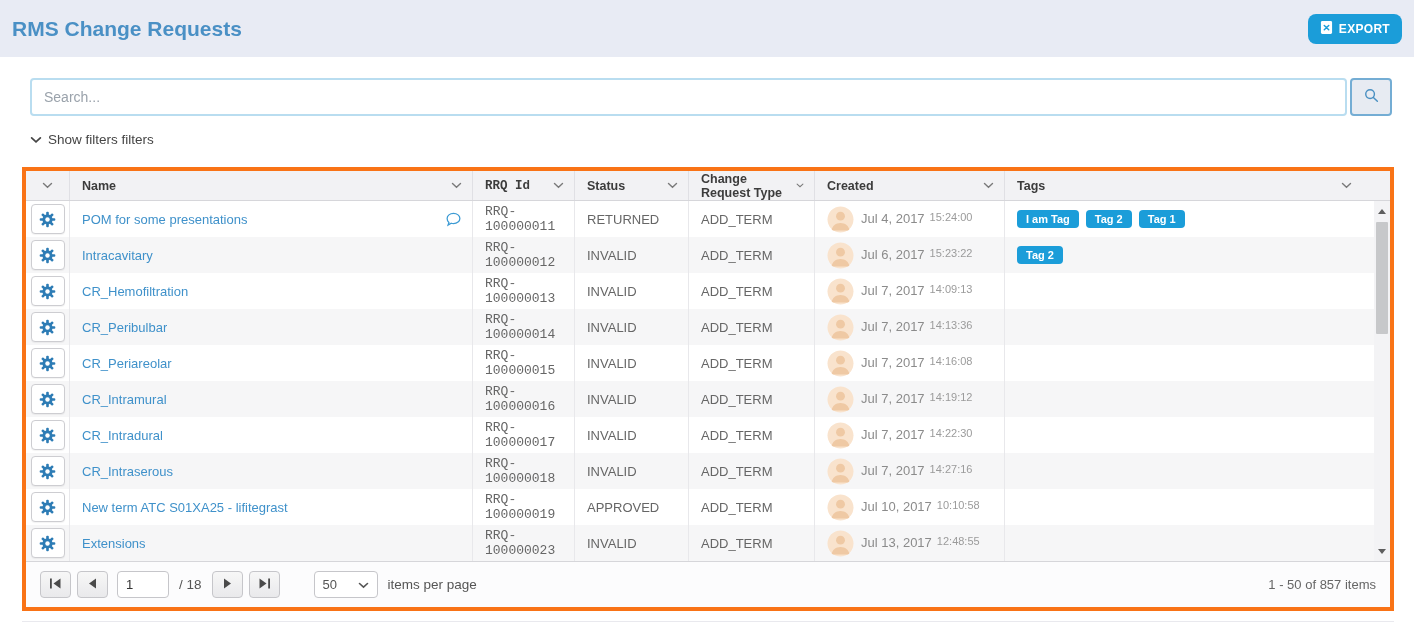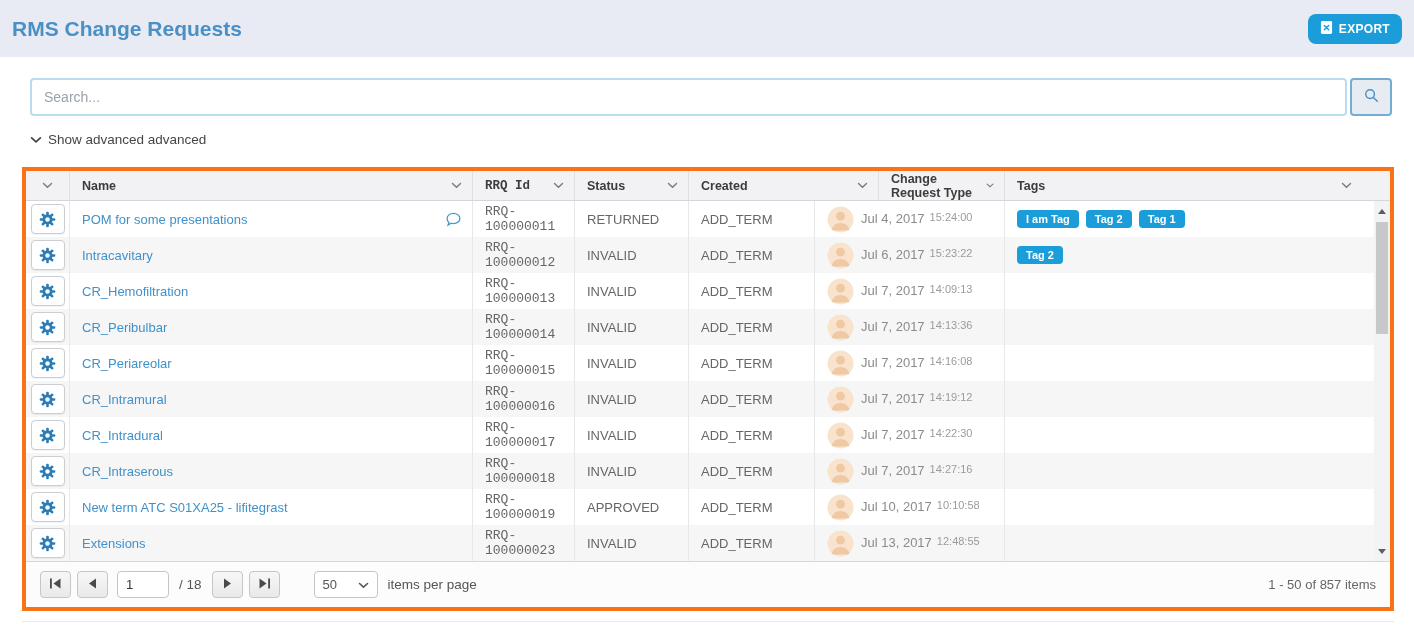--- a/index.html
+++ b/index.html
@@ -114,21 +114,21 @@
             <circle cx="7.5" cy="7.5" r="4.6" fill="none" stroke="#4a90c2" stroke-width="1.5"></circle>
             <line x1="11" y1="11" x2="15.2" y2="15.2" stroke="#4a90c2" stroke-width="1.5" stroke-linecap="round"></line>
           </svg></span>
     </button>
   </div>
 
   <div class="adv-filters">
     <span><svg width="12" height="8" viewBox="0 0 11 7">
           <polyline points="1.5,1.5 5.5,5.2 9.5,1.5" fill="none" stroke="#454545" stroke-width="1.6" stroke-linecap="round"></polyline>
         </svg></span>
-    <span>Show advanced advanced</span>
+    <span>Show filters filters</span>
   </div>
 
   <div class="grid">
     <div class="grid-header" id="grid-header">
         <div class="hcell col0">
           <svg width="11" height="7" viewBox="0 0 11 7">
             <polyline points="1.5,1.5 5.5,5.2 9.5,1.5" fill="none" stroke="#7a7a7a" stroke-width="1.4" stroke-linecap="round"></polyline>
           </svg>
         </div>
         <div class="hcell col1">
@@ -142,28 +142,28 @@
           <svg width="11" height="7" viewBox="0 0 11 7">
             <polyline points="1.5,1.5 5.5,5.2 9.5,1.5" fill="none" stroke="#7a7a7a" stroke-width="1.4" stroke-linecap="round"></polyline>
           </svg>
         </div>
         <div class="hcell col3">
           <span class="hlabel">Status</span>
           <svg width="11" height="7" viewBox="0 0 11 7">
             <polyline points="1.5,1.5 5.5,5.2 9.5,1.5" fill="none" stroke="#7a7a7a" stroke-width="1.4" stroke-linecap="round"></polyline>
           </svg>
         </div>
+        <div class="hcell col4">
+          <span class="hlabel">Change Request Type</span>
+          <svg width="11" height="7" viewBox="0 0 11 7">
+            <polyline points="1.5,1.5 5.5,5.2 9.5,1.5" fill="none" stroke="#7a7a7a" stroke-width="1.4" stroke-linecap="round"></polyline>
+          </svg>
+        </div>
         <div class="hcell col5">
           <span class="hlabel">Created</span>
-          <svg width="11" height="7" viewBox="0 0 11 7">
-            <polyline points="1.5,1.5 5.5,5.2 9.5,1.5" fill="none" stroke="#7a7a7a" stroke-width="1.4" stroke-linecap="round"></polyline>
-          </svg>
-        </div>
-        <div class="hcell col4">
-          <span class="hlabel">Change Request Type</span>
           <svg width="11" height="7" viewBox="0 0 11 7">
             <polyline points="1.5,1.5 5.5,5.2 9.5,1.5" fill="none" stroke="#7a7a7a" stroke-width="1.4" stroke-linecap="round"></polyline>
           </svg>
         </div>
         <div class="hcell col6">
           <span class="hlabel">Tags</span>
           <svg width="11" height="7" viewBox="0 0 11 7">
             <polyline points="1.5,1.5 5.5,5.2 9.5,1.5" fill="none" stroke="#7a7a7a" stroke-width="1.4" stroke-linecap="round"></polyline>
           </svg>
         </div>

